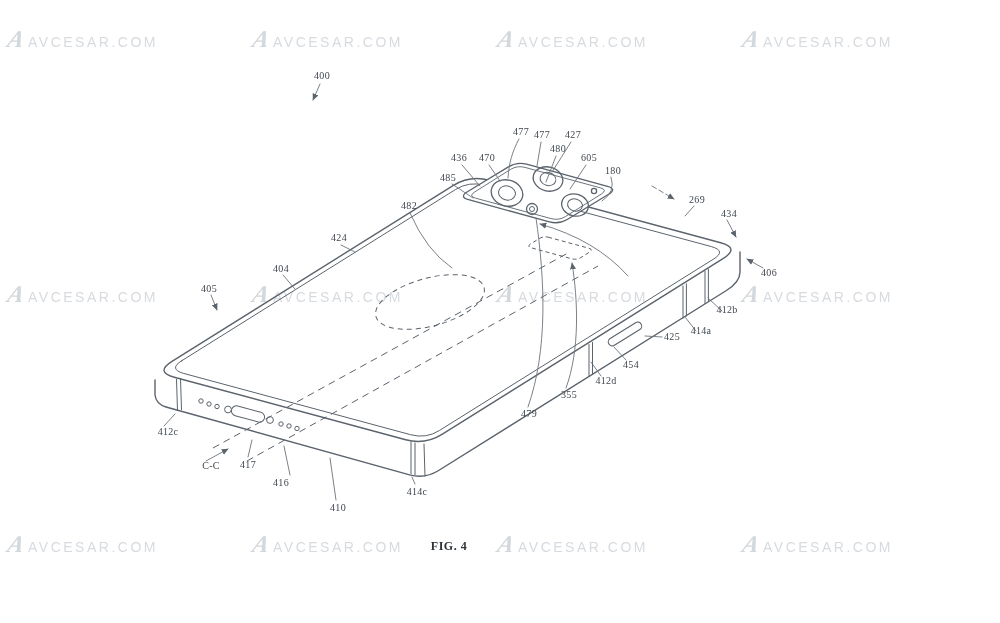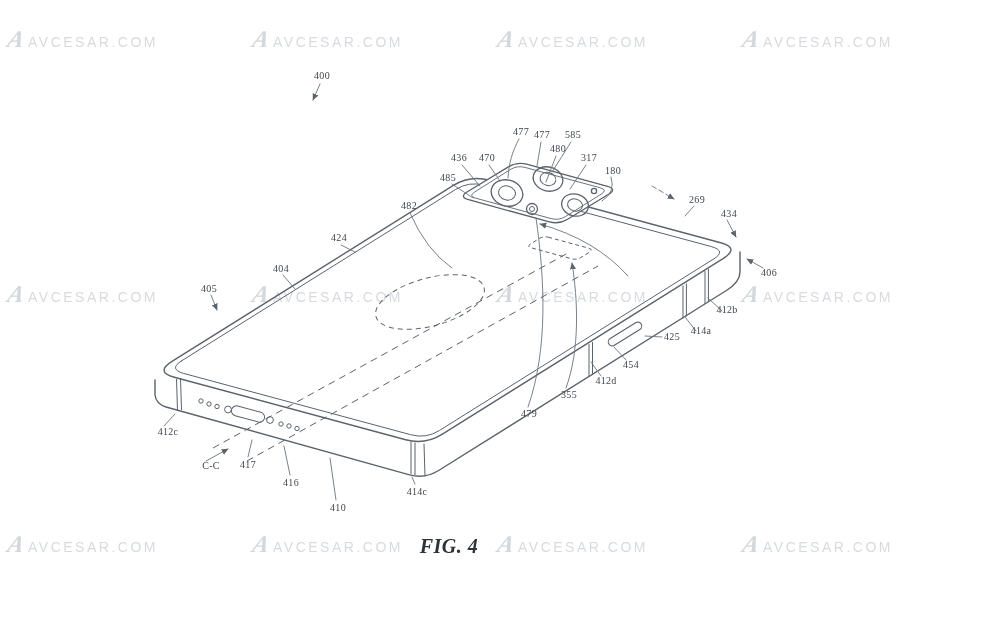--- a/index.html
+++ b/index.html
@@ -13,22 +13,22 @@
            transform:skewX(-14deg);display:inline-block;color:#d3d8dc;}
   .wm-text{font-family:"Liberation Sans",sans-serif;font-size:14px;letter-spacing:2.5px;
            font-weight:500;color:#d7dbdf;}
   
   .drawing{position:absolute;left:0;top:0;z-index:2;}
   
   .labels{position:absolute;inset:0;z-index:3;}
   .ref{position:absolute;transform:translate(-50%,-50%);font-size:10px;color:#40474f;
        letter-spacing:0.3px;white-space:nowrap;}
   .ref.cc{margin-top:12px;}
-  .caption{position:absolute;transform:translate(-50%,-50%);font-weight:bold;font-style:italic;
-           font-size:20px;color:#2e3338;letter-spacing:0.5px;}
+  .caption{position:absolute;transform:translate(-50%,-50%);font-weight:bold;
+           font-size:12px;color:#2e3338;letter-spacing:0.5px;}
 </style>
 </head>
 <body>
 
 <div class="stage">
 
   <div class="wm-layer">
     <div class="wm" style="left:8px;top:26px">
         <span class="wm-logo">A</span>
         <span class="wm-text">AVCESAR.COM</span>
@@ -187,44 +187,44 @@
       <path d="M336,500 L330,458"></path>
       <path d="M415,484 L412,477"></path>
       <path d="M628,276 Q596,240 540,224" marker-end="url(#ah)"></path>
     </g>
   </svg>
 
   <div class="labels">
     <span class="ref" style="left:322px;top:75px">400</span>
     <span class="ref" style="left:521px;top:131px">477</span>
     <span class="ref" style="left:542px;top:134px">477</span>
-    <span class="ref" style="left:573px;top:134px">585</span>
+    <span class="ref" style="left:573px;top:134px">427</span>
     <span class="ref" style="left:558px;top:148px">480</span>
     <span class="ref" style="left:459px;top:157px">436</span>
     <span class="ref" style="left:487px;top:157px">470</span>
-    <span class="ref" style="left:589px;top:157px">317</span>
+    <span class="ref" style="left:589px;top:157px">605</span>
     <span class="ref" style="left:448px;top:177px">485</span>
     <span class="ref" style="left:613px;top:170px">180</span>
     <span class="ref" style="left:697px;top:199px">269</span>
     <span class="ref" style="left:729px;top:213px">434</span>
     <span class="ref" style="left:409px;top:205px">482</span>
     <span class="ref" style="left:339px;top:237px">424</span>
     <span class="ref" style="left:281px;top:268px">404</span>
     <span class="ref" style="left:209px;top:288px">405</span>
     <span class="ref" style="left:769px;top:272px">406</span>
     <span class="ref" style="left:727px;top:309px">412b</span>
     <span class="ref" style="left:701px;top:330px">414a</span>
     <span class="ref" style="left:672px;top:336px">425</span>
     <span class="ref" style="left:631px;top:364px">454</span>
     <span class="ref" style="left:606px;top:380px">412d</span>
     <span class="ref" style="left:569px;top:394px">355</span>
     <span class="ref" style="left:529px;top:413px">479</span>
     <span class="ref" style="left:168px;top:431px">412c</span>
     <span class="ref cc" style="left:211px;top:453px">C-C</span>
     <span class="ref" style="left:248px;top:464px">417</span>
-    <span class="ref" style="left:291px;top:482px">416</span>
+    <span class="ref" style="left:281px;top:482px">416</span>
     <span class="ref" style="left:338px;top:507px">410</span>
     <span class="ref" style="left:417px;top:491px">414c</span>
 
     <span class="caption" style="left:449px;top:546px">FIG. 4</span>
   </div>
 
 </div>
 
 </body></html>

